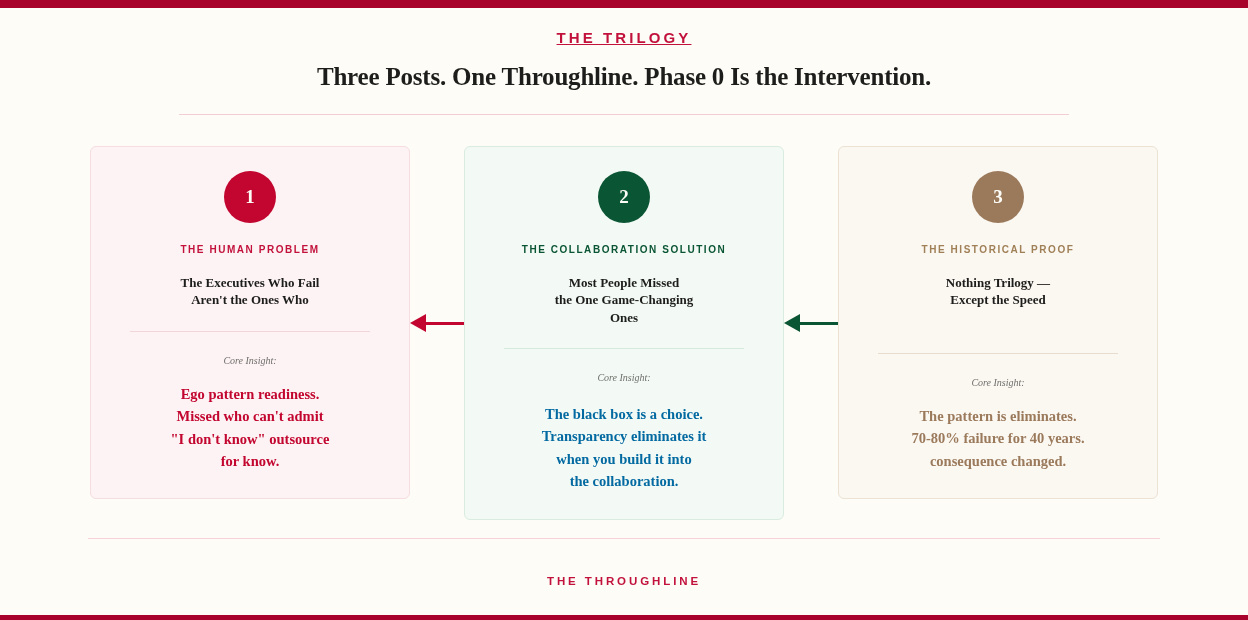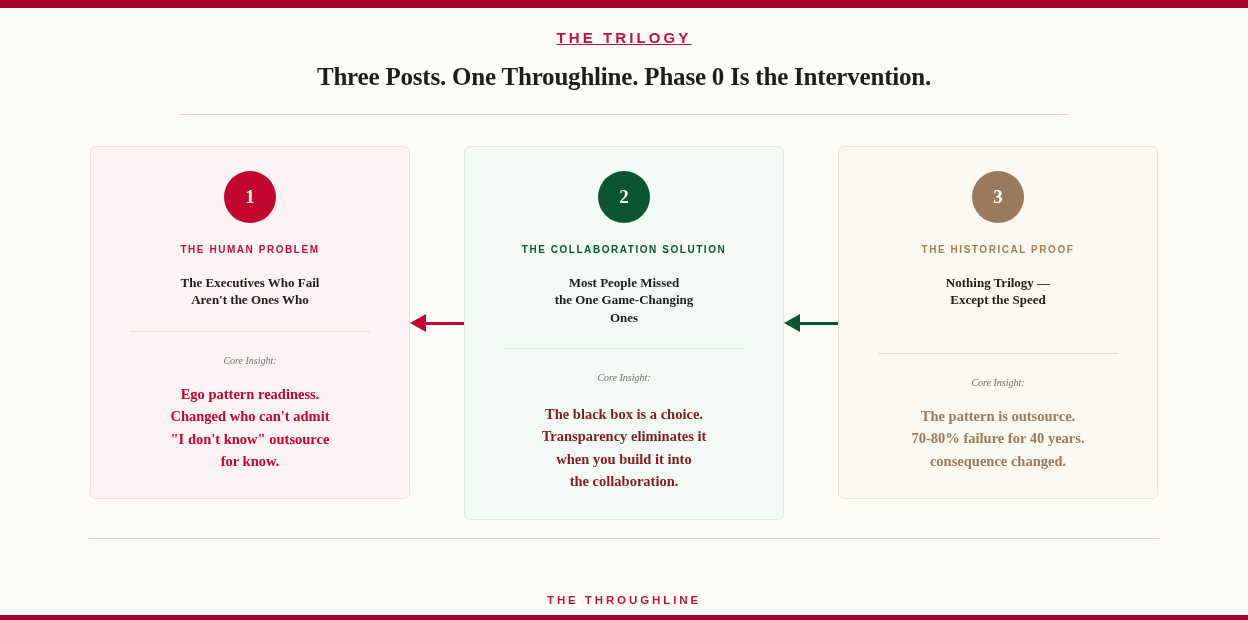--- a/index.html
+++ b/index.html
@@ -141,21 +141,21 @@
   }
 
   .insight {
     font-family: "Liberation Serif", serif;
     font-size: 14.5px;
     font-weight: bold;
     line-height: 1.55;
     margin-top: 17px;
   }
   .insight.i1 { color: #c2062f; }
-  .insight.i2 { color: #7f1d1d; margin-top: 20px; }
+  .insight.i2 { color: #0369a1; margin-top: 20px; }
   .insight.i3 { color: #9b7a5c; }
 
   
   .connector {
     width: 54px;
     align-self: stretch;
     position: relative;
   }
   .connector .conn-inner {
     position: absolute;
@@ -193,21 +193,21 @@
     background: #f7d3d8;
     margin: 0 auto;
   }
   .foot-eyebrow {
     font-family: "Liberation Sans", sans-serif;
     font-size: 11.5px;
     font-weight: bold;
     letter-spacing: 2.9px;
     color: #c2123c;
     text-transform: uppercase;
-    margin-top: 56px;
+    margin-top: 37px;
     line-height: 1;
   }
 </style>
 </head>
 <body>
 
 <div class="top-rule"></div>
 <div class="bottom-rule"></div>
 
 <div class="page">
@@ -226,21 +226,21 @@
       </div>
       <div class="kicker k1">The Human Problem</div>
       <div class="card-title">
         <div>The Executives Who Fail</div>
         <div>Aren't the Ones Who</div>
       </div>
       <div class="card-divider d1" style="margin-top:22px;"></div>
       <div class="core-label">Core Insight:</div>
       <div class="insight i1">
         <div>Ego pattern readiness.</div>
-        <div>Changed who can't admit</div>
+        <div>Missed who can't admit</div>
         <div>"I don't know" outsource</div>
         <div>for know.</div>
       </div>
     </div>
 
     <div class="connector x1">
       <div class="conn-inner">
         <div class="conn-head"></div>
         <div class="conn-line"></div>
       </div>
@@ -278,21 +278,21 @@
         <span>3</span>
       </div>
       <div class="kicker k3">The Historical Proof</div>
       <div class="card-title">
         <div>Nothing Trilogy —</div>
         <div>Except the Speed</div>
       </div>
       <div class="card-divider d3" style="margin-top:44px;"></div>
       <div class="core-label">Core Insight:</div>
       <div class="insight i3">
-        <div>The pattern is outsource.</div>
+        <div>The pattern is eliminates.</div>
         <div>70-80% failure for 40 years.</div>
         <div>consequence changed.</div>
       </div>
     </div>
 
   </div>
 
   <div class="footer">
     <div class="footer-divider"></div>
     <div class="foot-eyebrow">The Throughline</div>

